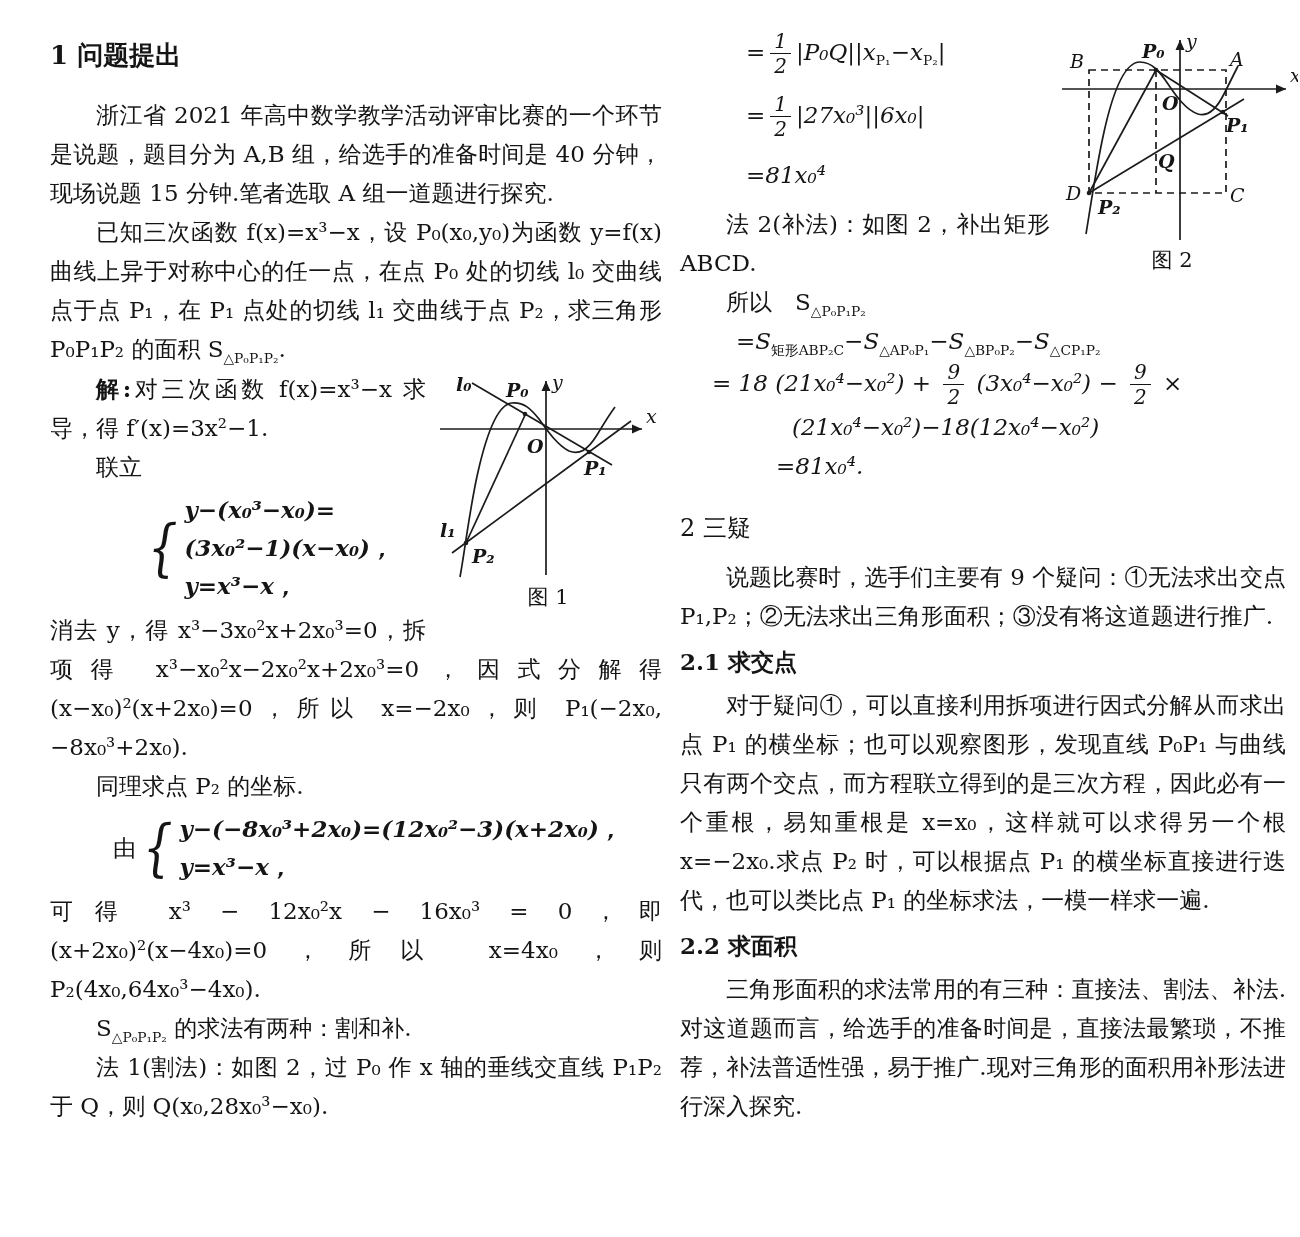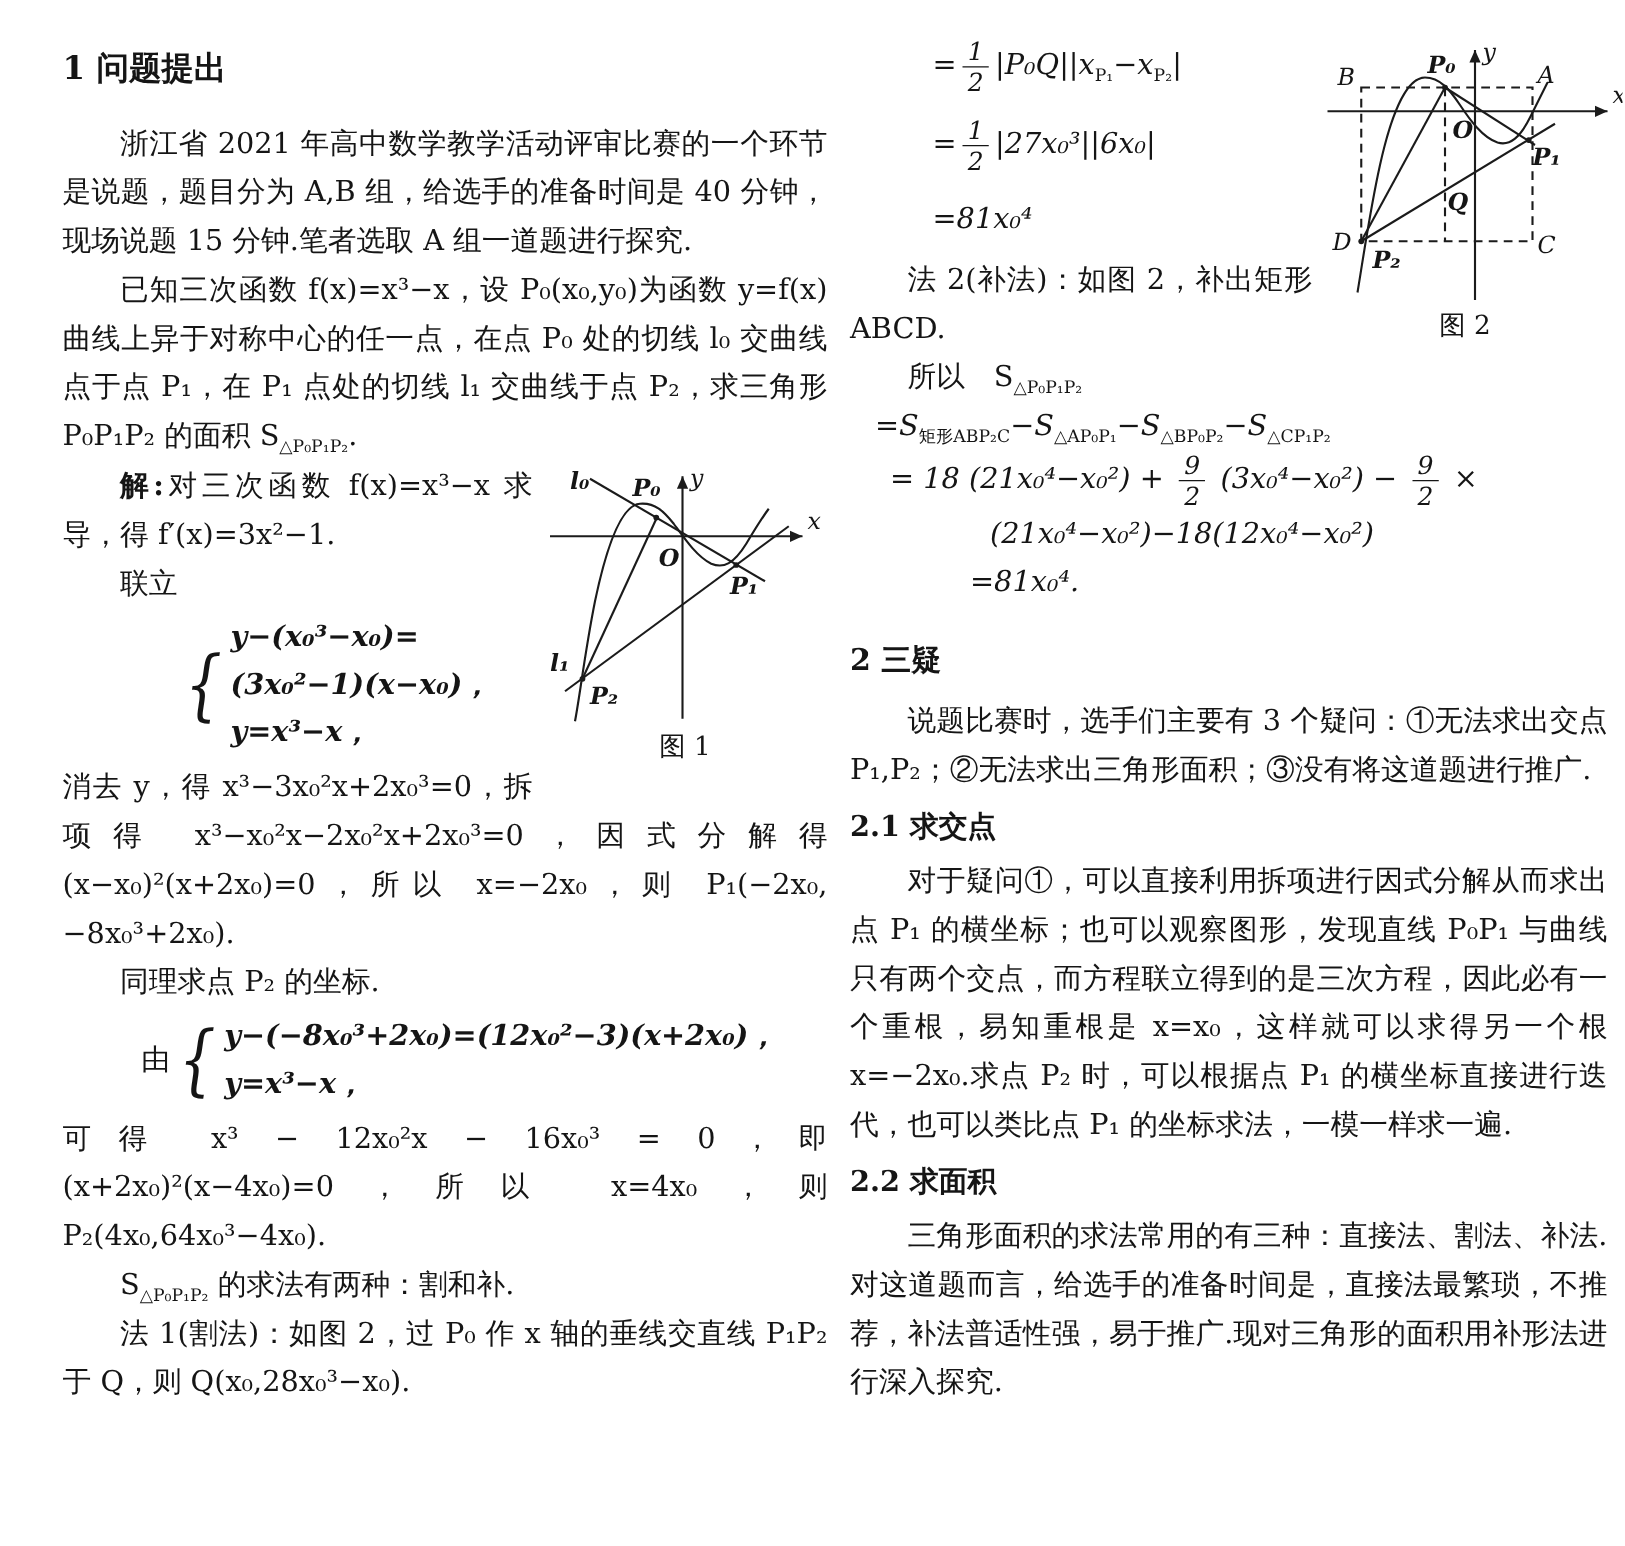--- a/index.html
+++ b/index.html
@@ -11,21 +11,21 @@
   }
   .col { position:absolute; top:0; }
   .col-left  { left:50px;  width:612px; top:34px; }
   .col-right { left:680px; width:606px; top:30px; }
 
   p { margin:0; text-align:justify; }
   .indent { text-indent:2em; }
   .bold { font-weight:bold; }
 
   .sec-h1 { font-size:26px; font-weight:bold; line-height:34px; margin:4px 0 24px 0; }
-  .sec-h2 { font-size:24px; font-weight:bold; line-height:32px; margin:16px 0 14px 0; }
+  .sec-h2 { font-size:24px; font-weight:normal; line-height:32px; margin:16px 0 14px 0; }
   .sec-h3 { font-size:23px; font-weight:bold; line-height:32px; margin:10px 0 8px 0; }
 
   .math { font-style:italic; }
   sub { font-size:0.60em; font-style:normal; line-height:0; vertical-align:-0.4em; letter-spacing:0; }
   .frac { display:inline-flex; flex-direction:column; vertical-align:middle;
           text-align:center; font-size:20px; line-height:22px; margin:0 5px; }
   .frac .num { border-bottom:1.6px solid currentColor; padding:0 4px 1px; }
   .frac .den { padding-top:1px; }
 
   .disp { margin:0 0 10px 66px; font-style:italic; }
@@ -36,21 +36,21 @@
   .system .prefix { font-style:normal; margin-right:2px; }
   .system .brace { font-size:62px; font-weight:400; line-height:0.9;
                    transform:scaleX(0.75); margin-right:2px; }
   .system .lines { display:flex; flex-direction:column;font-weight:bold; }
   .system .lines span { line-height:38px; }
 
   .fig { float:right; width:228px; margin:2px 0 4px 8px; text-align:center; }
   .fig svg { display:block; margin:0 auto; }
   .fig-caption { font-size:21px; line-height:28px; margin-top:0; font-style:normal; }
 
-  .eq-expand { margin-left:20px; }
+  .eq-expand { margin-left:56px; }
   .eq-mult   { margin-left:32px; }
   .eq-mult2  { margin-left:112px; }
   .eq-result { margin-left:96px;font-style:italic; }
 
   svg text { font-family:"DejaVu Serif","Liberation Serif",serif; font-style:italic; font-size:19px; fill:#151515; }
 </style>
 </head>
 <body>
 
 <div class="page">
@@ -183,21 +183,21 @@
           <span class="den">2</span>
         </span><span> (3x₀⁴−x₀²) − </span><span class="frac">
           <span class="num">9</span>
           <span class="den">2</span>
         </span><span> ×</span></p>
     <p class="eq-mult2 math">(21x₀⁴−x₀²)−18(12x₀⁴−x₀²)</p>
     <p class="eq-result math">=81x₀⁴.</p>
 
     <div class="sec-h1 sec-h2" style="margin-top:26px;">2 三疑</div>
 
-    <p class="indent">说题比赛时，选手们主要有 3 个疑问：①无法求出交点 P₁,P₂；②无法求出三角形面积；③没有将这道题进行推广.</p>
+    <p class="indent">说题比赛时，选手们主要有 9 个疑问：①无法求出交点 P₁,P₂；②无法求出三角形面积；③没有将这道题进行推广.</p>
 
     <div class="sec-h3">2.1 求交点</div>
 
     <p class="indent">对于疑问①，可以直接利用拆项进行因式分解从而求出点 P₁ 的横坐标；也可以观察图形，发现直线 P₀P₁ 与曲线只有两个交点，而方程联立得到的是三次方程，因此必有一个重根，易知重根是 x=x₀，这样就可以求得另一个根 x=−2x₀.求点 P₂ 时，可以根据点 P₁ 的横坐标直接进行迭代，也可以类比点 P₁ 的坐标求法，一模一样求一遍.</p>
 
     <div class="sec-h3">2.2 求面积</div>
 
     <p class="indent">三角形面积的求法常用的有三种：直接法、割法、补法.对这道题而言，给选手的准备时间是，直接法最繁琐，不推荐，补法普适性强，易于推广.现对三角形的面积用补形法进行深入探究.</p>
   </div>
 

